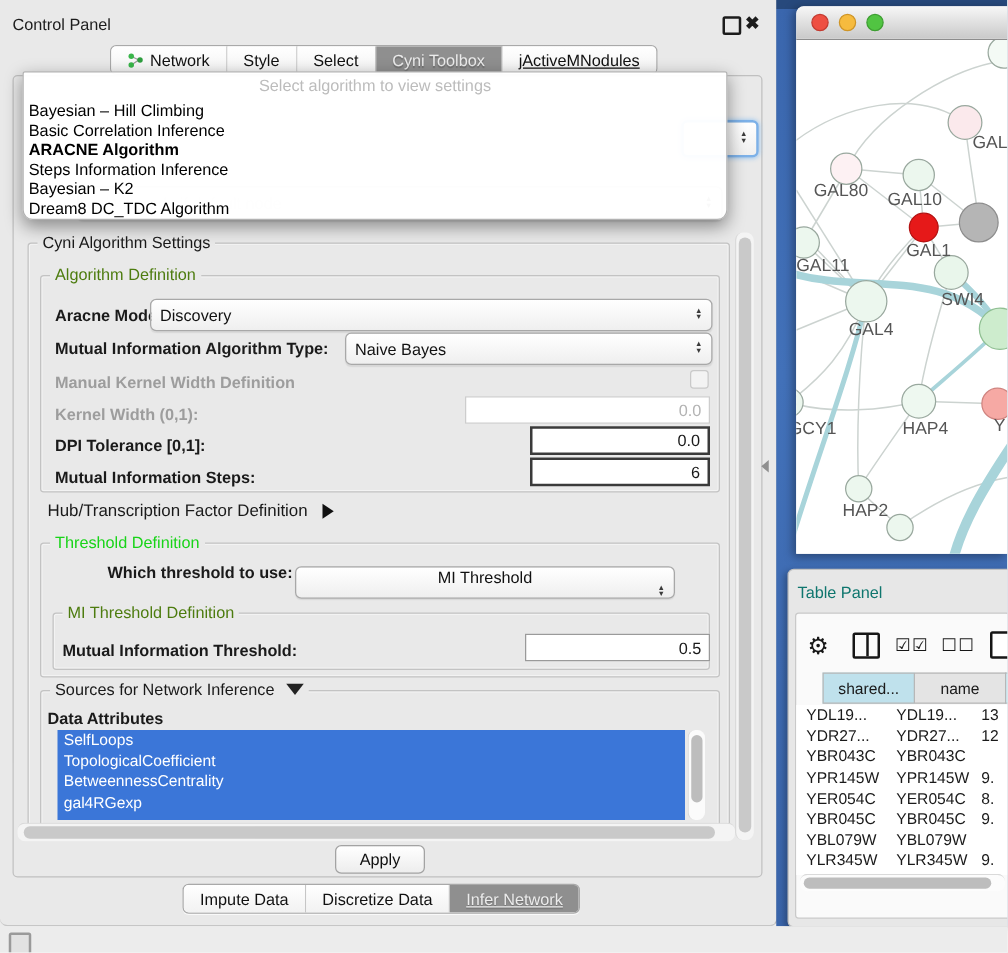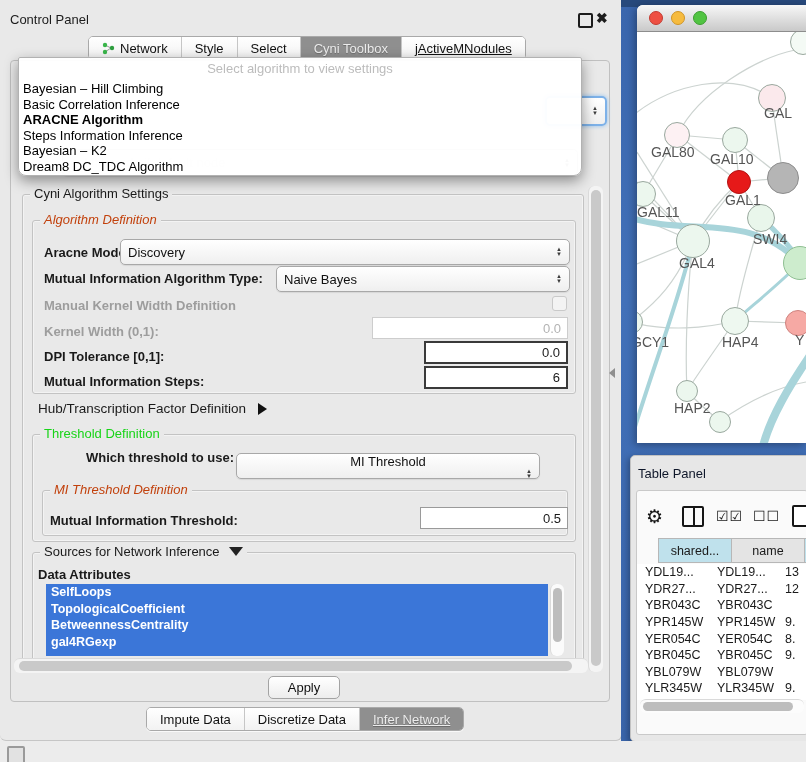--- a/index.html
+++ b/index.html
@@ -17,38 +17,38 @@
   .seg{display:flex;position:absolute;border:1px solid #a9a9a9;border-radius:5px;background:#fdfdfd;overflow:hidden;height:22px;box-shadow:0 1px 0 rgba(255,255,255,.7);}
   .seg .tab{display:flex;align-items:center;gap:5px;padding:0 13px;font-size:13px;color:#111;border-right:1px solid #c6c6c6;background:linear-gradient(#ffffff,#f2f2f2);white-space:nowrap;}
   .seg .tab:last-child{border-right:none;text-decoration:underline;}
   .seg .tab.sel{background:#8f8f8f;color:#ececec;text-shadow:0 1px 1px rgba(0,0,0,.25);}
 
   .content-box{left:10px;top:60px;width:598px;height:640px;border:1px solid #c0c0c0;border-radius:4px;background:#e9e9e9;}
 
   
   .grp{position:absolute;border:1px solid #c3c3c3;border-radius:3px;box-shadow:inset 0 0 0 1px rgba(255,255,255,.45);}
   .legend{position:absolute;background:#e9e9e9;padding:0 4px;font-size:13px;line-height:13px;}
-  .blue{color:#c2410c;font-style:italic;}
+  .blue{color:#4d7c0f;}
   .green{color:#18d418;}
 
   .combo{position:absolute;display:flex;align-items:center;background:linear-gradient(#ffffff,#efefef);
          border:1px solid #a8a8a8;border-radius:5px;padding:0 7px;font-size:13px;color:#111;box-shadow:0 1px 1px rgba(0,0,0,.08);}
   .spin{margin-left:auto;display:flex;flex-direction:column;align-items:center;font-size:6px;line-height:5px;color:#3b3b3b;padding-left:6px;}
 
   .field{position:absolute;background:#fff;border:1px solid #9a9a9a;font-size:13px;text-align:right;padding:0 6px;display:flex;align-items:center;justify-content:flex-end;}
   .field.strong{border:2px solid #3a3a3a;}
   .field.dis{border:1px solid #cdcdcd;color:#b3b3b3;}
 
   .lbl{position:absolute;font-size:13px;white-space:nowrap;}
   .b{font-weight:bold;}
   .gray{color:#9d9d9d;}
 
   .checkbox{position:absolute;width:13px;height:13px;border:1px solid #c9c9c9;border-radius:3px;background:#f3f3f3;}
 
-  .attr-list{position:absolute;background:#3b76d8;overflow:hidden;font-weight:bold;}
+  .attr-list{position:absolute;background:#3b76d8;overflow:hidden;}
   .attr-item{color:#fff;font-size:12.5px;line-height:16.5px;padding-left:5px;white-space:nowrap;}
 
   .sb-v{position:absolute;background:#f4f4f4;border-left:1px solid #dadada;border-radius:6px;}
   .sb-h{position:absolute;background:#f4f4f4;border-top:1px solid #dadada;border-radius:6px;}
   .thumb{position:absolute;background:#bdbdbd;border-radius:6px;}
   .thumb.light{background:#c9c9c9;}
 
   .btn{position:absolute;display:flex;align-items:center;justify-content:center;background:linear-gradient(#ffffff,#ededed);
        border:1px solid #a3a3a3;border-radius:5px;font-size:13px;color:#111;}
 
@@ -67,21 +67,21 @@
   .tl{width:12px;height:12px;border-radius:50%;}
   .tl.r{background:#ee4f42;border:1px solid #c33b31;}
   .tl.y{background:#f6bb3e;border:1px solid #cf9527;}
   .tl.g{background:#51c442;border:1px solid #3d9e31;}
   .canvas{position:absolute;left:0;top:27px;right:0;bottom:0;overflow:hidden;background:#fff;}
   .node{position:absolute;border-radius:50%;border:1px solid #99a89e;box-sizing:border-box;}
   .nlabel{position:absolute;font-size:14px;color:#555;white-space:nowrap;}
 
   
   .tpanel{left:630px;top:455px;width:176px;height:285px;background:#e7e7e7;border:1px solid #c2c2c2;border-radius:5px 0 0 5px;box-shadow:-2px 2px 6px rgba(0,0,0,.3);}
-  .tpanel-title{left:638px;top:466px;font-size:13px;color:#0f172a;}
+  .tpanel-title{left:638px;top:466px;font-size:13px;color:#0f766e;}
   .tinner{left:636px;top:490px;width:170px;height:243px;background:#fafafa;border:1px solid #c9c9c9;border-radius:3px;overflow:hidden;}
   .ticon{position:absolute;color:#161616;}
   .split-icon{width:18px;height:17px;border:2px solid #161616;border-radius:2px;}
   .split-icon:after{content:"";position:absolute;left:50%;top:0;bottom:0;width:2px;background:#161616;}
   .thead{position:absolute;display:flex;height:25px;}
   .th{display:flex;align-items:center;justify-content:center;font-size:12.5px;border:1px solid #b7b7b7;border-left:none;box-sizing:border-box;}
   .trows{position:absolute;overflow:hidden;}
   .trow{display:flex;height:16.6px;align-items:center;}
   .td{font-size:12.5px;white-space:nowrap;overflow:hidden;box-sizing:border-box;padding-left:8px;}
 
@@ -310,21 +310,21 @@
       <div class="node" style="left:-7px;top:149px;width:26px;height:26px;background:#ecf7ee;"></div>
       <div class="node" style="left:110px;top:172px;width:28px;height:28px;background:#e9f6eb;"></div>
       <div class="node" style="left:146px;top:214px;width:34px;height:34px;background:#cdeccd;border-color:#8fbf92;"></div>
       <div class="node" style="left:39px;top:192px;width:34px;height:34px;background:#ecf7ee;"></div>
       <div class="node" style="left:-18px;top:278px;width:24px;height:24px;background:#ecf7ee;"></div>
       <div class="node" style="left:84px;top:275px;width:28px;height:28px;background:#eef8f0;"></div>
       <div class="node" style="left:148px;top:278px;width:26px;height:26px;background:#f6a9a4;border-color:#cf837f;"></div>
       <div class="node" style="left:39px;top:348px;width:22px;height:22px;background:#ecf7ee;"></div>
       <div class="node" style="left:72px;top:379px;width:22px;height:22px;background:#ecf7ee;"></div>
 
-      <div class="nlabel" style="left:127px;top:73px;">GAL</div>
+      <div class="nlabel" style="left:141px;top:73px;">GAL</div>
       <div class="nlabel" style="left:14px;top:112px;">GAL80</div>
       <div class="nlabel" style="left:73px;top:119px;">GAL10</div>
       <div class="nlabel" style="left:88px;top:160px;">GAL1</div>
       <div class="nlabel" style="left:0px;top:172px;">GAL11</div>
       <div class="nlabel" style="left:116px;top:199px;">SWI4</div>
       <div class="nlabel" style="left:42px;top:223px;">GAL4</div>
       <div class="nlabel" style="left:-6px;top:302px;">GCY1</div>
       <div class="nlabel" style="left:85px;top:302px;">HAP4</div>
       <div class="nlabel" style="left:158px;top:300px;">Y</div>
       <div class="nlabel" style="left:37px;top:368px;">HAP2</div>

